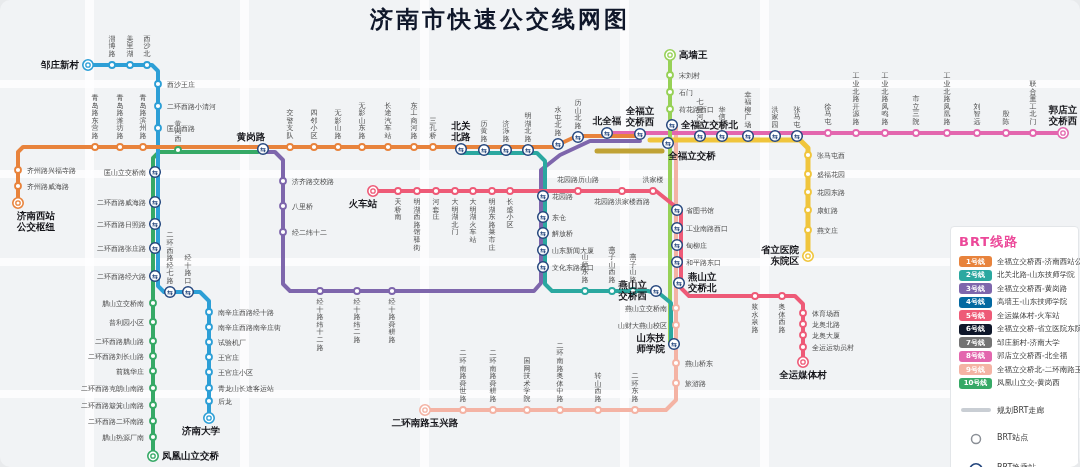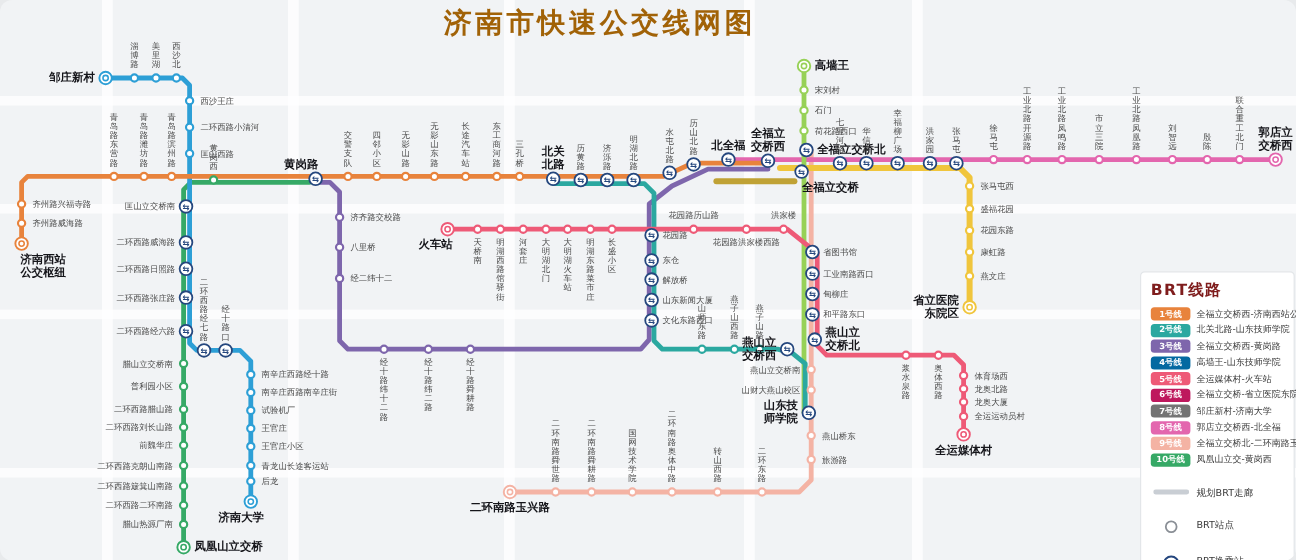--- a/index.html
+++ b/index.html
@@ -1,23 +1,23 @@
 <!DOCTYPE html>
 <html><head>
 <meta charset="utf-8">
 <style>
   html,body{margin:0;padding:0;background:#e8eaec;font-family:"DejaVu Sans","Liberation Sans",sans-serif;}
   .stage{position:relative;width:1080px;height:467px;background:#f1f3f5;overflow:hidden;border-radius:10px;}
   .grid-line{position:absolute;background:#ffffff;opacity:.75;}
   .title{position:absolute;top:4px;left:0;width:1000px;text-align:center;
-         font-size:23px;font-weight:bold;color:#a16207;letter-spacing:3px;}
+         font-size:23px;font-weight:bold;color:#0f172a;letter-spacing:3px;}
   #map{position:absolute;left:0;top:0;}
   .legend{position:absolute;top:226px;right:1px;width:129px;background:#ffffff;
           border:1px solid #e3e6e9;border-radius:4px;padding:6px 6px 6px 8px;box-sizing:border-box;}
-  .legend h3{margin:0 0 5px 0;font-size:13px;color:#7f1d1d;letter-spacing:1px;}
+  .legend h3{margin:0 0 5px 0;font-size:13px;color:#ec4899;letter-spacing:1px;}
   .lg-row{display:flex;align-items:center;margin:0 0 2.5px 0;}
   .lg-badge{flex:0 0 33px;border-radius:3px;color:#fff;font-weight:bold;font-size:7px;
             text-align:center;padding:1.5px 0;line-height:8px;}
   .lg-route{font-size:7.5px;color:#3a3a3a;margin-left:5px;white-space:nowrap;}
   .lg-sym{flex:0 0 33px;display:flex;justify-content:center;align-items:center;}
   .lg-symrow{display:flex;margin:16px 0 0 0;}
   .lg-symlabel{font-size:8px;color:#3a3a3a;margin-left:5px;}
 </style>
 </head>
 <body>
@@ -384,21 +384,21 @@
           </div>
           <span class="lg-route">高墙王-山东技师学院</span>
         </div>
         <div class="lg-row">
           <div class="lg-badge" style="background: rgb(238, 90, 119);">
             <div>5号线</div>
           </div>
           <span class="lg-route">全运媒体村-火车站</span>
         </div>
         <div class="lg-row">
-          <div class="lg-badge" style="background: #be185d;">
+          <div class="lg-badge" style="background: #0f172a;">
             <div>6号线</div>
           </div>
           <span class="lg-route">全福立交桥-省立医院东院区</span>
         </div>
         <div class="lg-row">
           <div class="lg-badge" style="background: #737373;">
             <div>7号线</div>
           </div>
           <span class="lg-route">邹庄新村-济南大学</span>
         </div>

